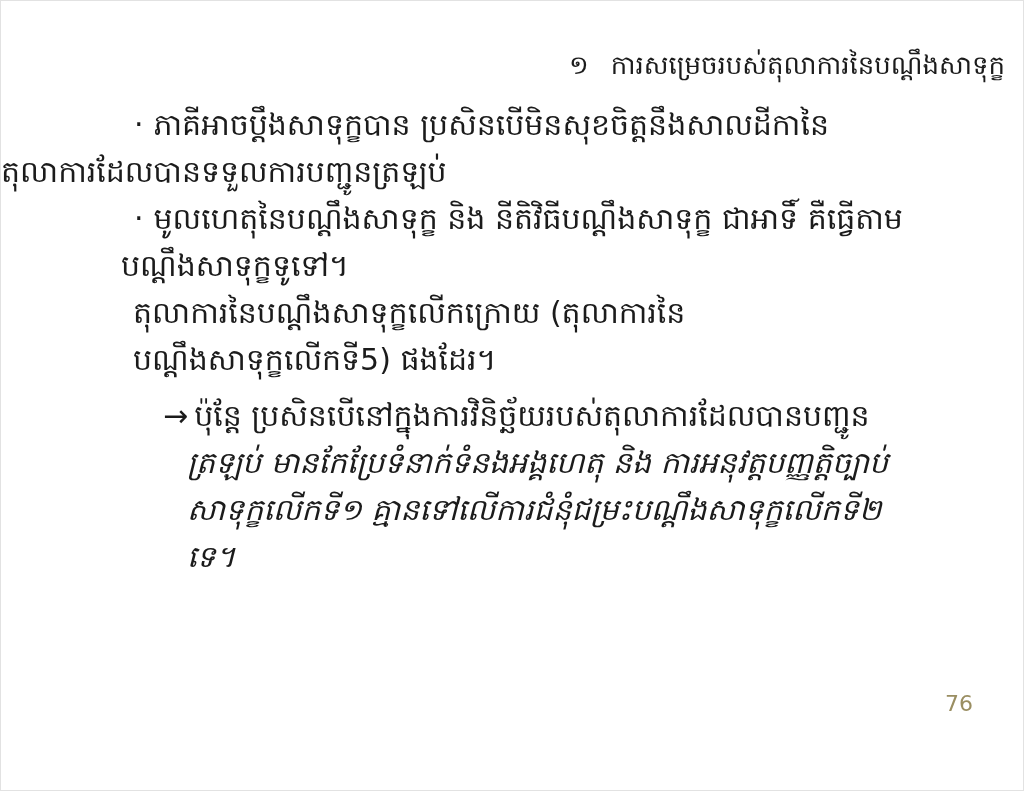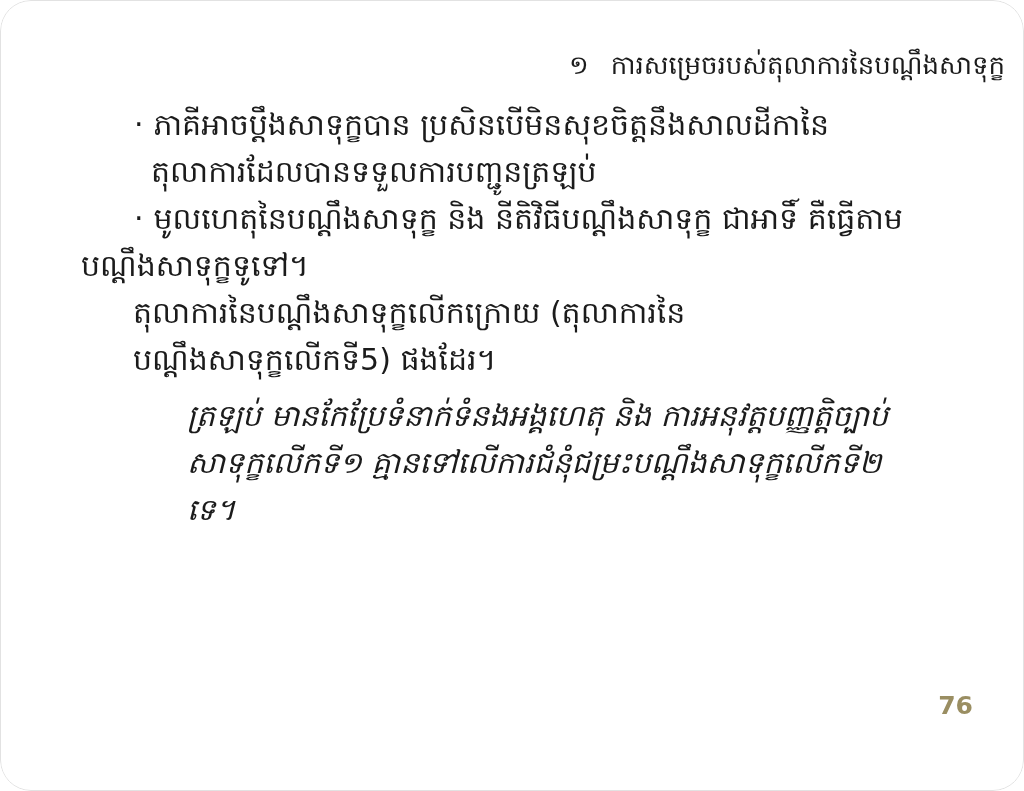--- a/index.html
+++ b/index.html
@@ -1,15 +1,15 @@
 <!DOCTYPE html>
 <html><head>
 <meta charset="utf-8">
 <style>
-  * { margin: 0; padding: 0; box-sizing: border-box; border-radius: 31px; }
+  * { margin: 0; padding: 0; box-sizing: border-box; }
   html, body { background: #ffffff; }
   body { font-family: "DejaVu Sans", "Liberation Sans", sans-serif; }
 
   .slide {
     position: relative;
     width: 1024px;
     height: 791px;
     background: #ffffff;
     border: 1px solid #e2e2e2;
     overflow: hidden;
@@ -40,35 +40,35 @@
     white-space: nowrap;
     color: #1b1b1b;
   }
 
   .marker { display: inline-block; }
   .m-gap  { margin-right: 10px; }
   .m-tight{ margin-right: 2px; }
   .m-arrow{ margin-right: 6px; }
 
   .ind-bullet { padding-left: 133px; }
-  .ind-cont1  { padding-left: 150px; }
-  .ind-cont2  { padding-left: 80px; }
+  .ind-cont1  { }
+  .ind-cont2  { padding-left: 120px; }
   .ind-b3     { padding-left: 117px; }
   .ind-cont3  { padding-left: 132px; }
 
   .arrow-block { margin-top: 9px; }
   .ind-arrow  { padding-left: 162px; }
   .ind-acont  { padding-left: 186px; font-style: italic; }
 
   .page-number {
     position: absolute;
     top: 690px;
     right: 50px;
-    font-size: 25px;
-    font-weight: bold;
+    font-size: 22px;
+    font-weight: normal;
     color: #9a8e62;
   }
 </style>
 </head>
 <body>
 
 <div class="slide">
 
   <div class="slide-title">
     <span class="title-number">១</span><span>ការសម្រេចរបស់តុលាការនៃបណ្ដឹងសាទុក្ខ</span>
@@ -83,20 +83,23 @@
 
     <div class="line ind-bullet">
       <span class="marker m-gap">·</span><span>មូលហេតុនៃបណ្ដឹងសាទុក្ខ និង នីតិវិធីបណ្ដឹងសាទុក្ខ ជាអាទិ៍ គឺធ្វើតាម</span>
     </div>
     <div class="line ind-cont2">បណ្ដឹងសាទុក្ខទូទៅ។</div>
 
     <div class="line ind-cont3">តុលាការនៃបណ្ដឹងសាទុក្ខលើកក្រោយ (តុលាការនៃ</div>
     <div class="line ind-cont3">បណ្ដឹងសាទុក្ខលើកទី5) ផងដែរ។</div>
 
     <div class="arrow-block">
+      <div class="line ind-arrow">
+        <span class="marker m-arrow">→</span><span>ប៉ុន្តែ ប្រសិនបើនៅក្នុងការវិនិច្ឆ័យរបស់តុលាការដែលបានបញ្ជូន</span>
+      </div>
       <div class="line ind-acont">ត្រឡប់ មានកែប្រែទំនាក់ទំនងអង្គហេតុ និង ការអនុវត្តបញ្ញត្តិច្បាប់</div>
       <div class="line ind-acont">សាទុក្ខលើកទី១ គ្មានទៅលើការជំនុំជម្រះបណ្ដឹងសាទុក្ខលើកទី២</div>
       <div class="line ind-acont">ទេ។</div>
     </div>
 
   </div>
 
   <div class="page-number">76</div>
 
 </div>

